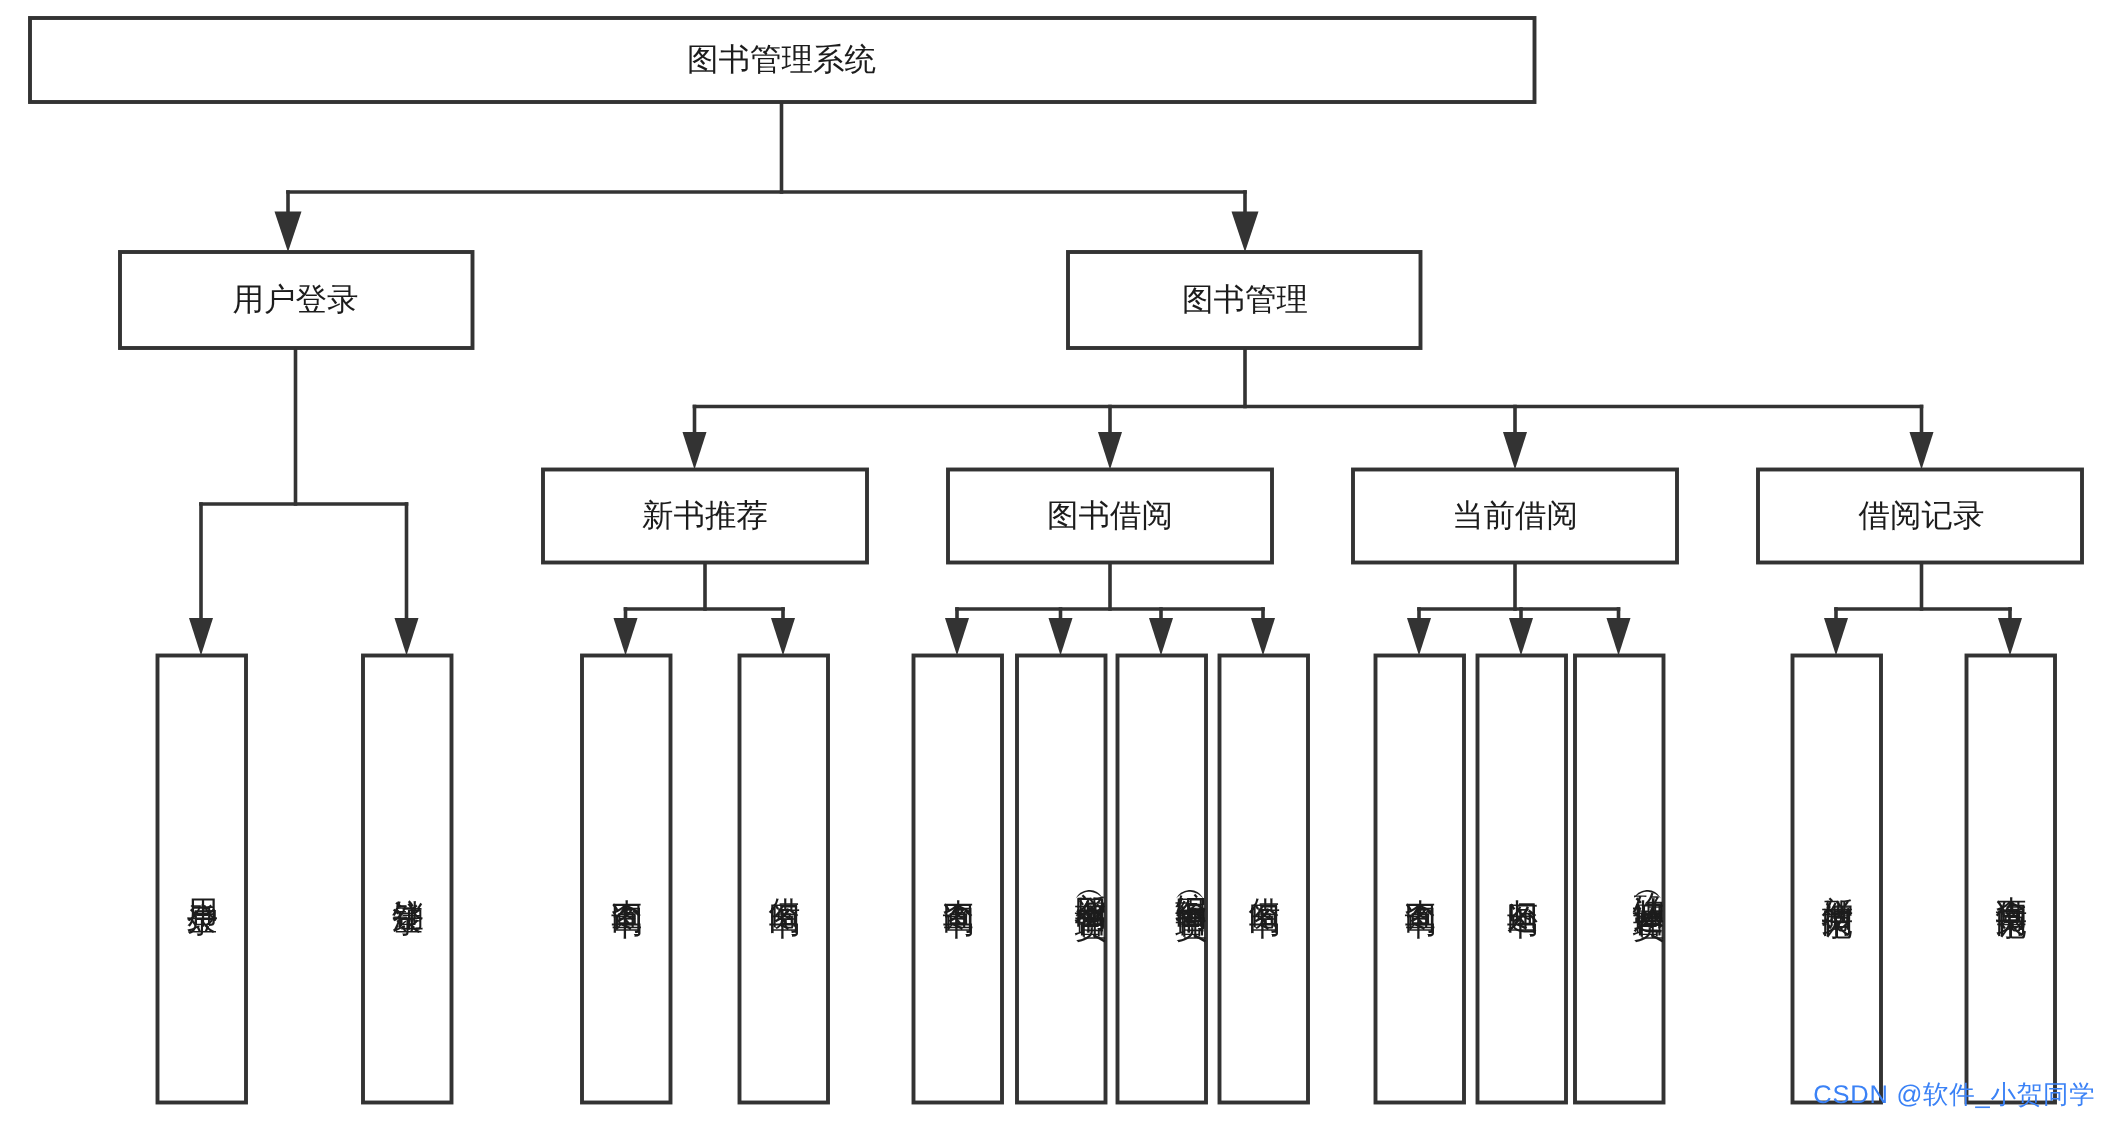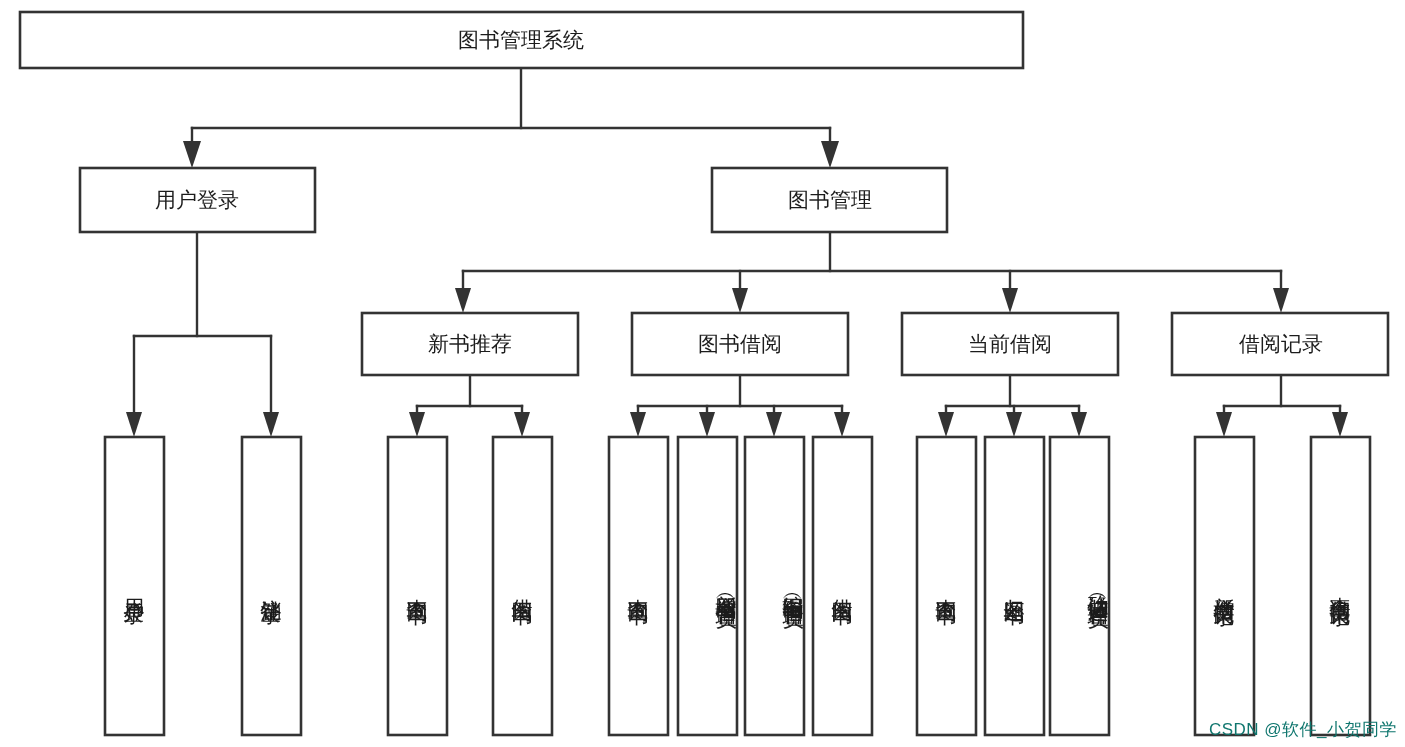--- a/index.html
+++ b/index.html
@@ -61,21 +61,21 @@
     line-height: 1;
     pointer-events: none;
     overflow: hidden;
   }
   .watermark {
     position: absolute;
     right: 8px;
     bottom: 6px;
     font-family: "Liberation Sans", "DejaVu Sans", sans-serif;
     font-size: 17px;
-    color: #0f766e;
+    color: #3b82f6;
     letter-spacing: 0.5px;
     white-space: nowrap;
     text-align: right;
   }
 </style>
 </head>
 <body>
 
 <div id="canvas-wrap">
 

